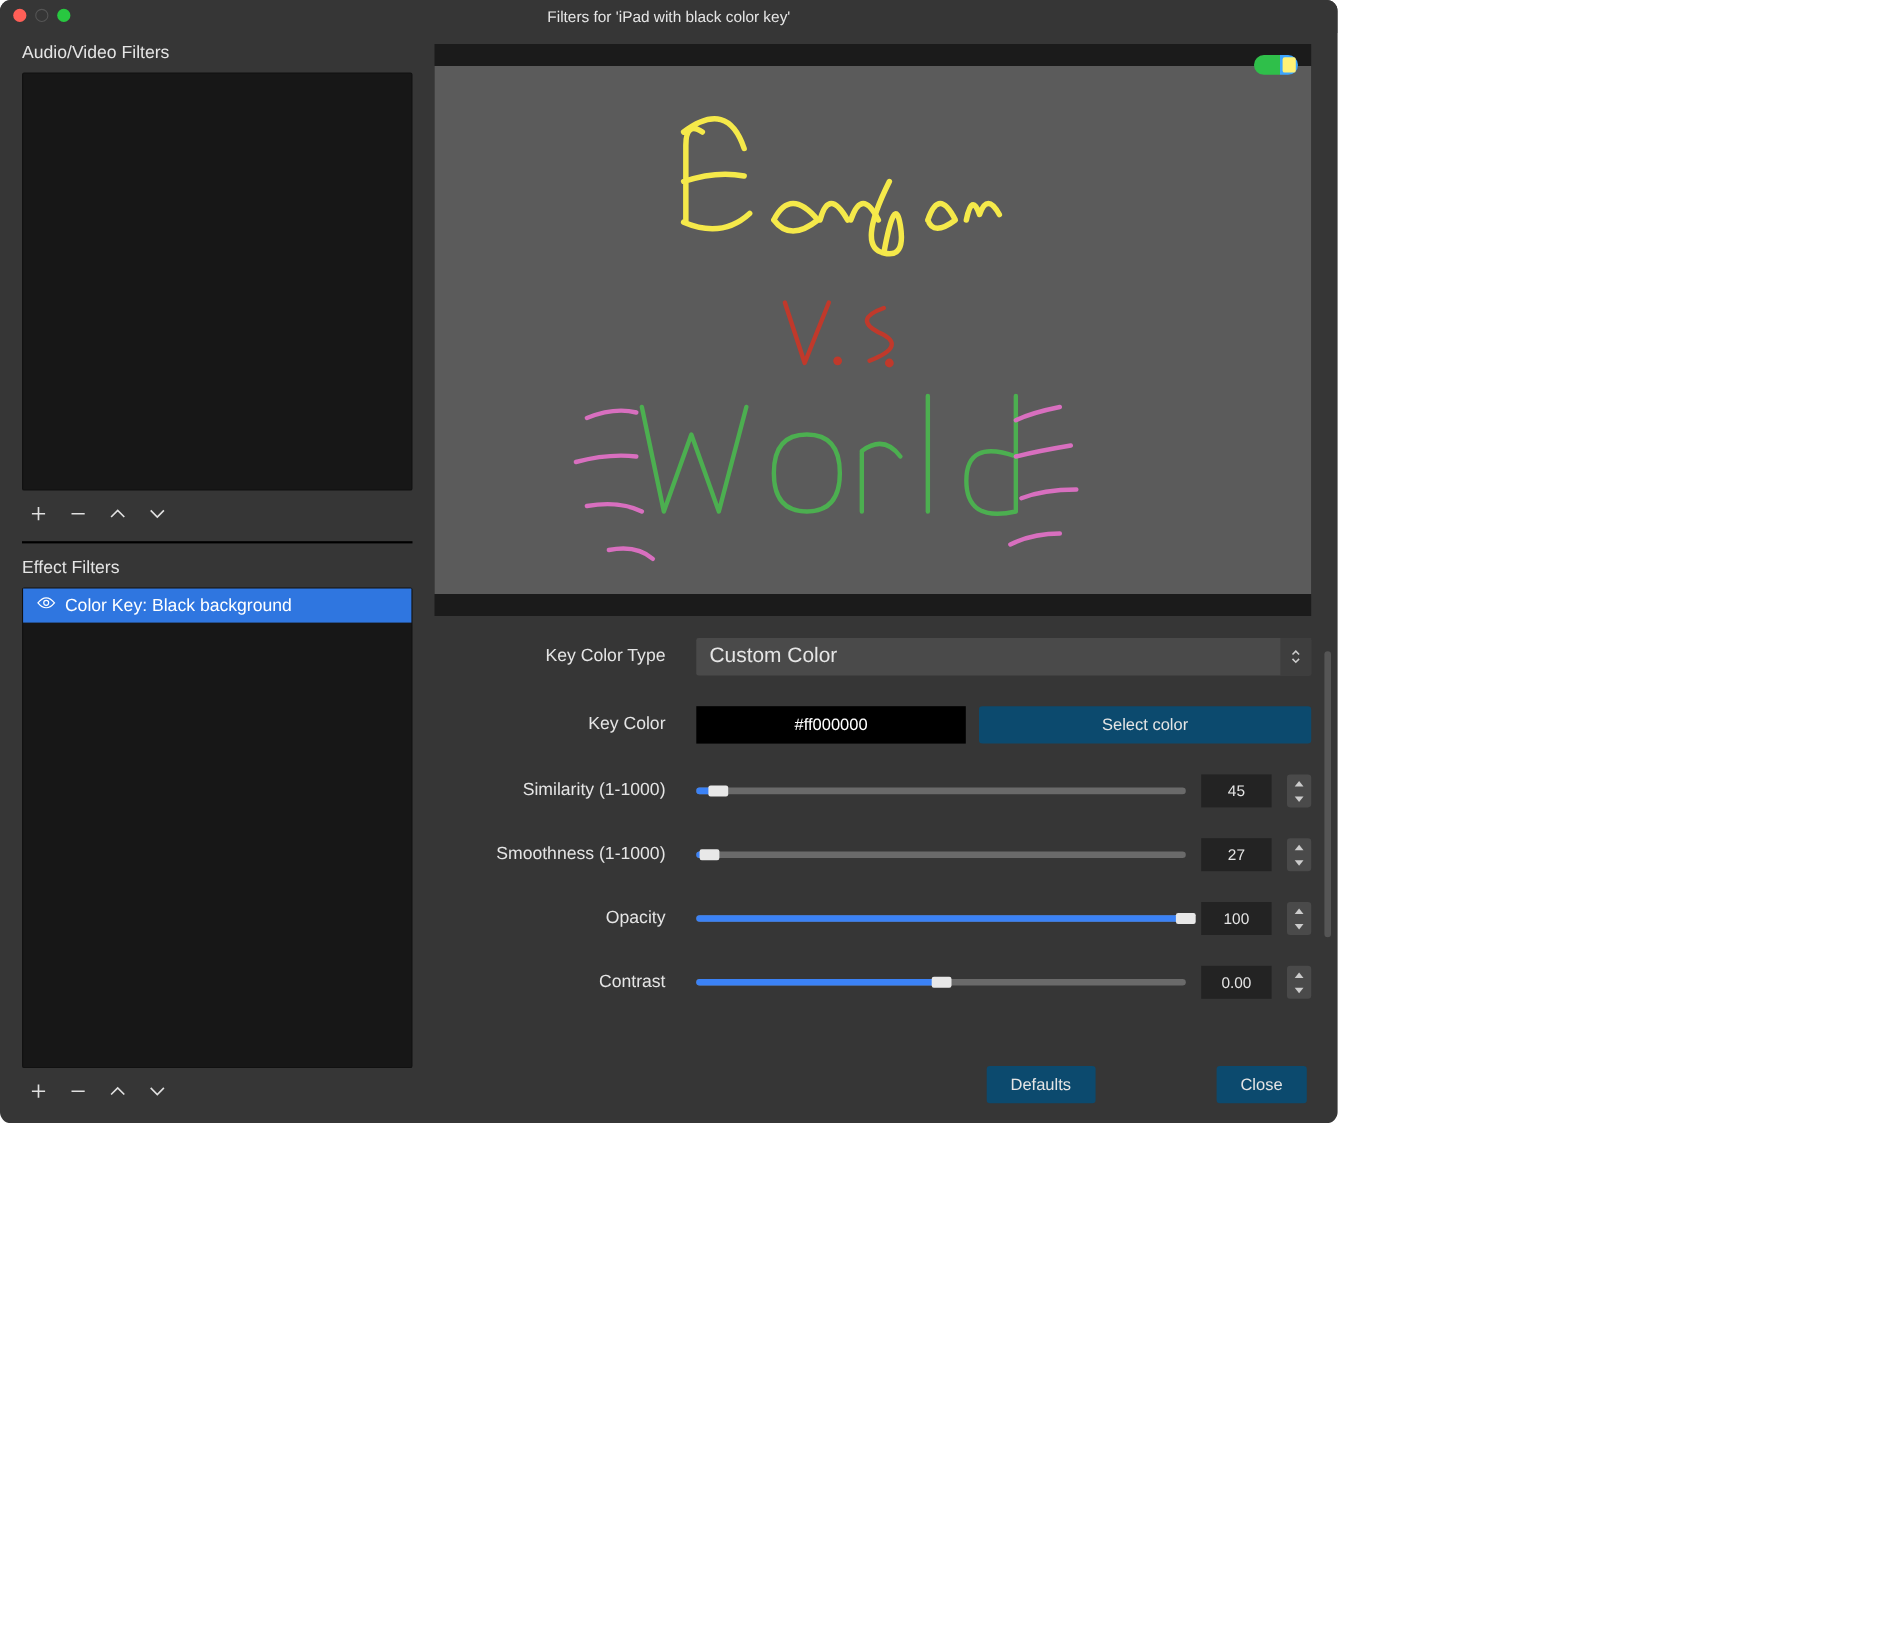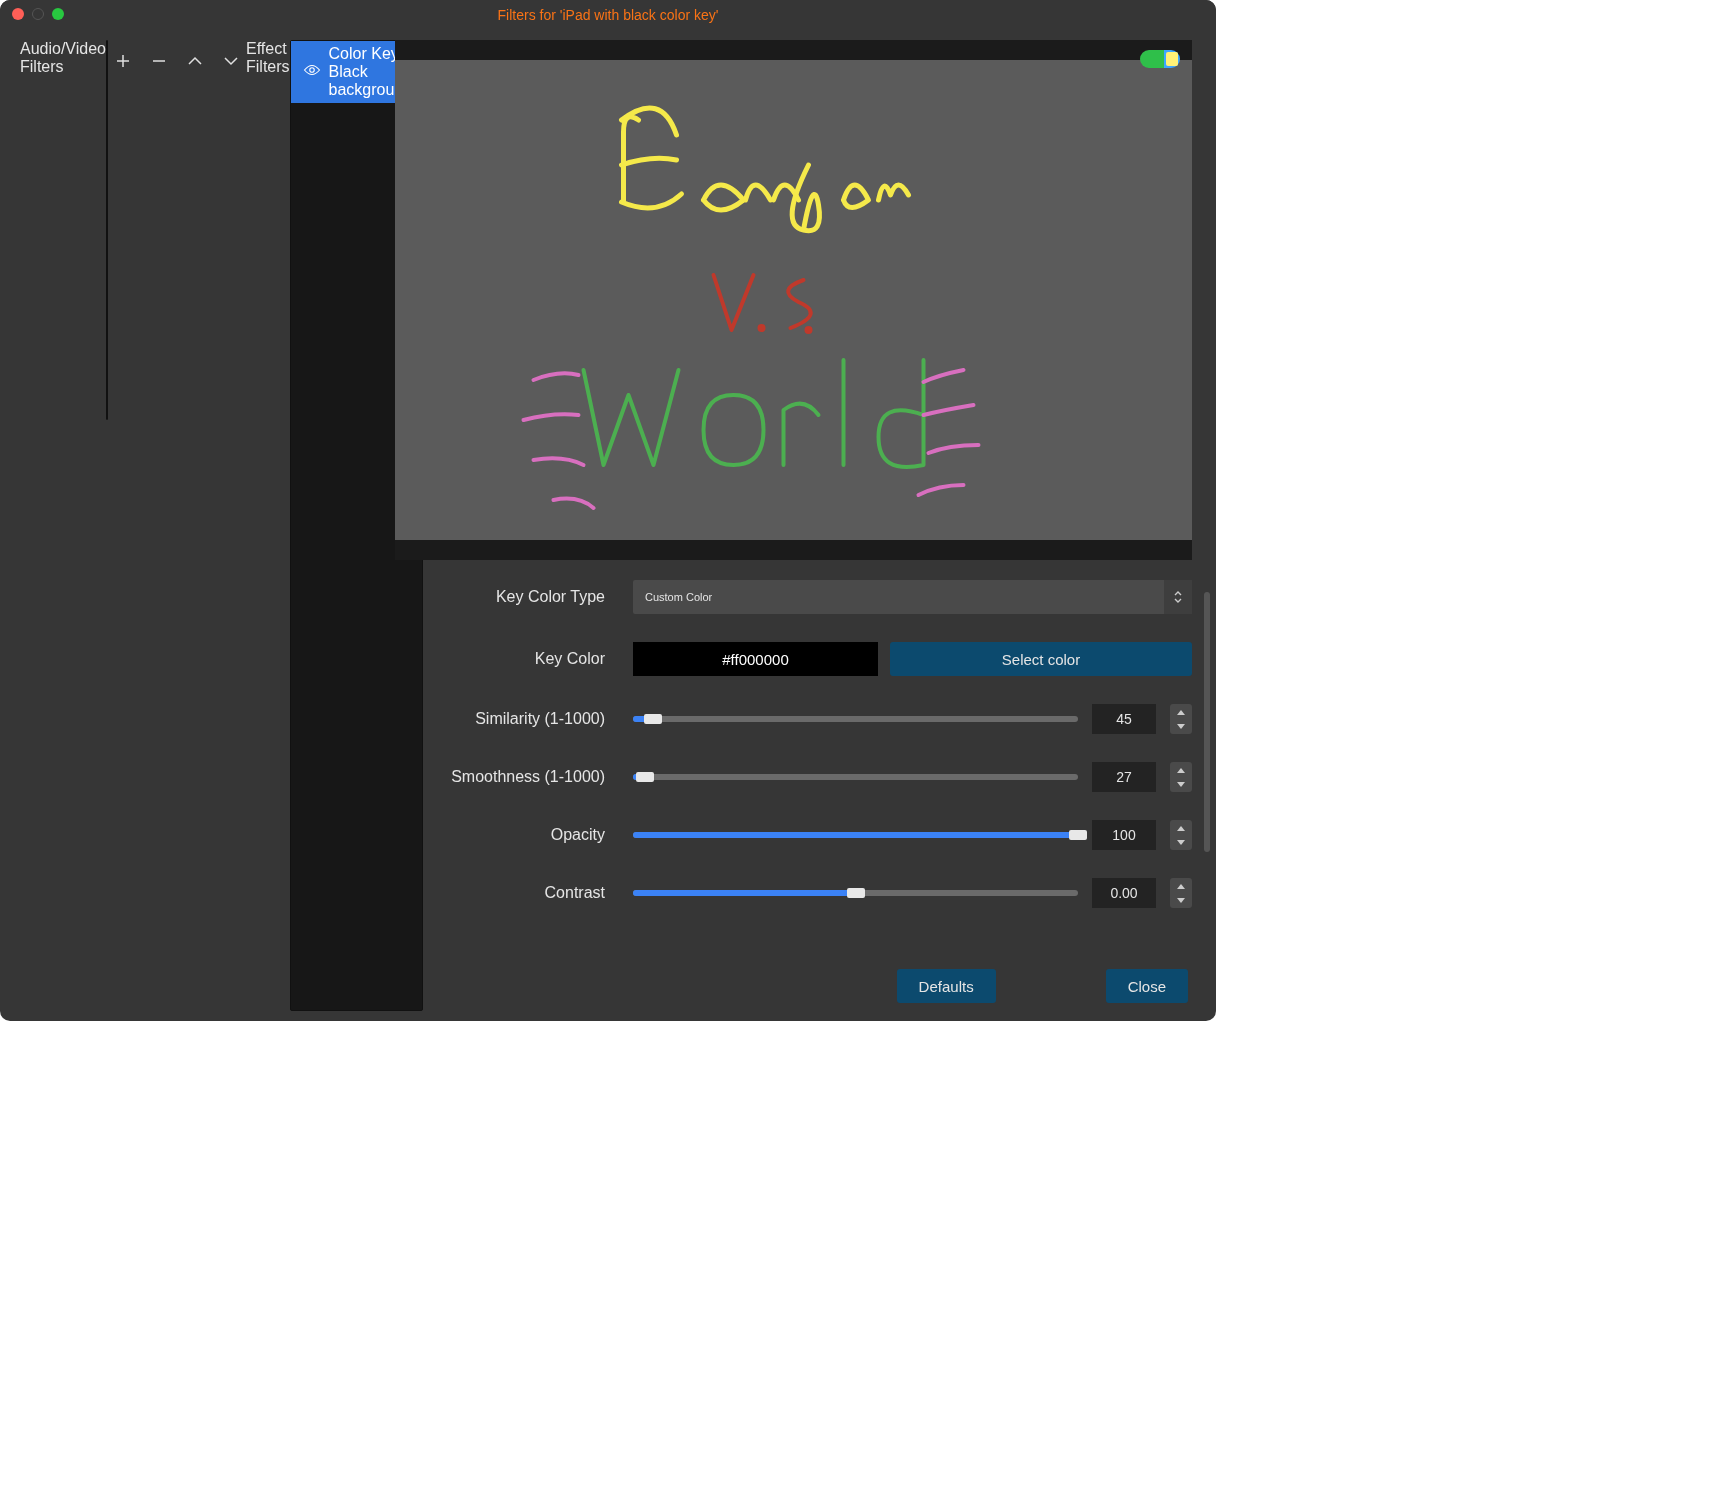--- a/index.html
+++ b/index.html
@@ -16,36 +16,36 @@
     flex-direction:column;
   }
   
   .titlebar {
     height:30px;
     background:#363636;
     display:flex;
     align-items:center;
     position:relative;
     font-size:13px;
-    color:#f97316;
+    color:#e5e5e5;
   }
   .traffic { display:flex; gap:8px; position:absolute; left:12px; top:8px;}
   .dot { width:12px; height:12px; border-radius:50%; }
   .dot.red{background:#ff5f57;}
   .dot.yellow{background:#363636; border:1px solid #555;}
   .dot.green{background:#28c840;}
   .title { margin:0 auto; font-size:14px;}
   
   .body { flex:1; display:flex; }
   
   .left {
     width:385px;
     padding:10px 10px 10px 20px;
     display:flex;
-    flex-direction:row;
+    flex-direction:column;
   }
   .section-label { font-size:16px; color:#e5e5e5; margin-bottom:8px;}
   .panel {
     background:#171717;
     border:1px solid #111;
     border-radius:2px;
   }
   .av-panel { height:380px; }
   .toolbar-row { display:flex; gap:14px; padding:10px 4px 8px 4px; }
   .tool-btn {
@@ -103,21 +103,21 @@
     column-gap:14px;
     align-items:center;
     gap:28px;
   }
   .form-label { text-align:right; font-size:16px; color:#e5e5e5; }
   .field-row { display:flex; gap:12px; align-items:center; }
   .select {
     flex:1; height:34px;
     background:#4a4a4a; color:#e5e5e5;
     display:flex; align-items:center;
-    padding:0 12px; font-size:11px;
+    padding:0 12px; font-size:19px;
     position:relative;
     border-radius:2px;
   }
   .select .spin {
     position:absolute; right:0; top:0;
     width:28px; height:100%;
     background:#3e3e3e;
     display:flex; flex-direction:column; align-items:center; justify-content:center;
   }
   .swatch {

